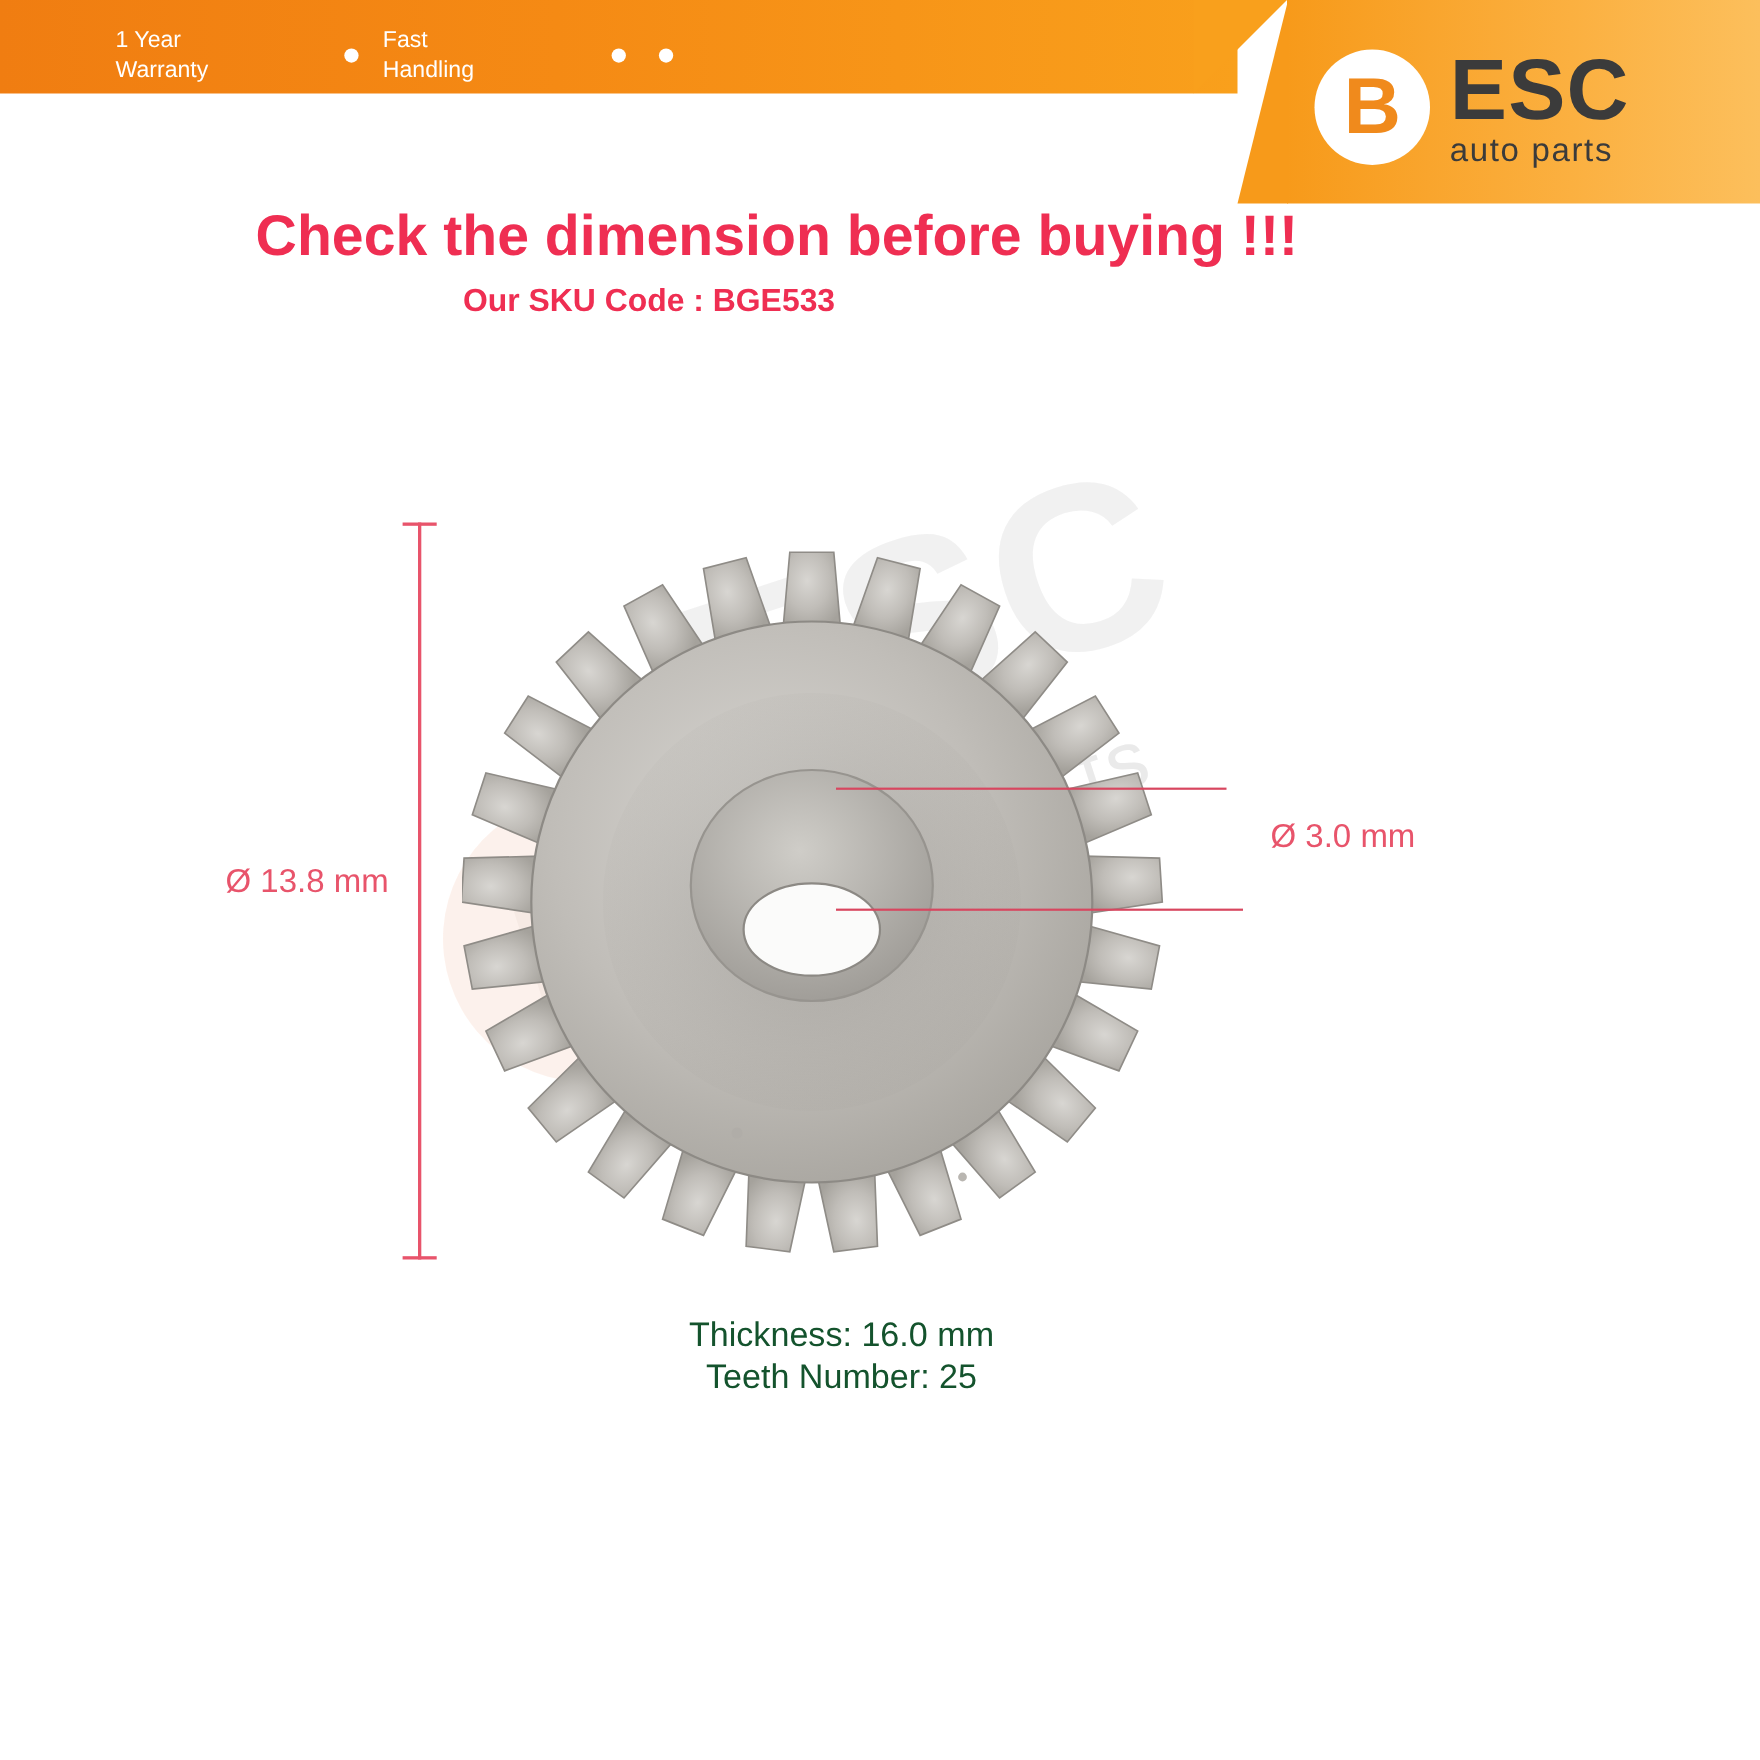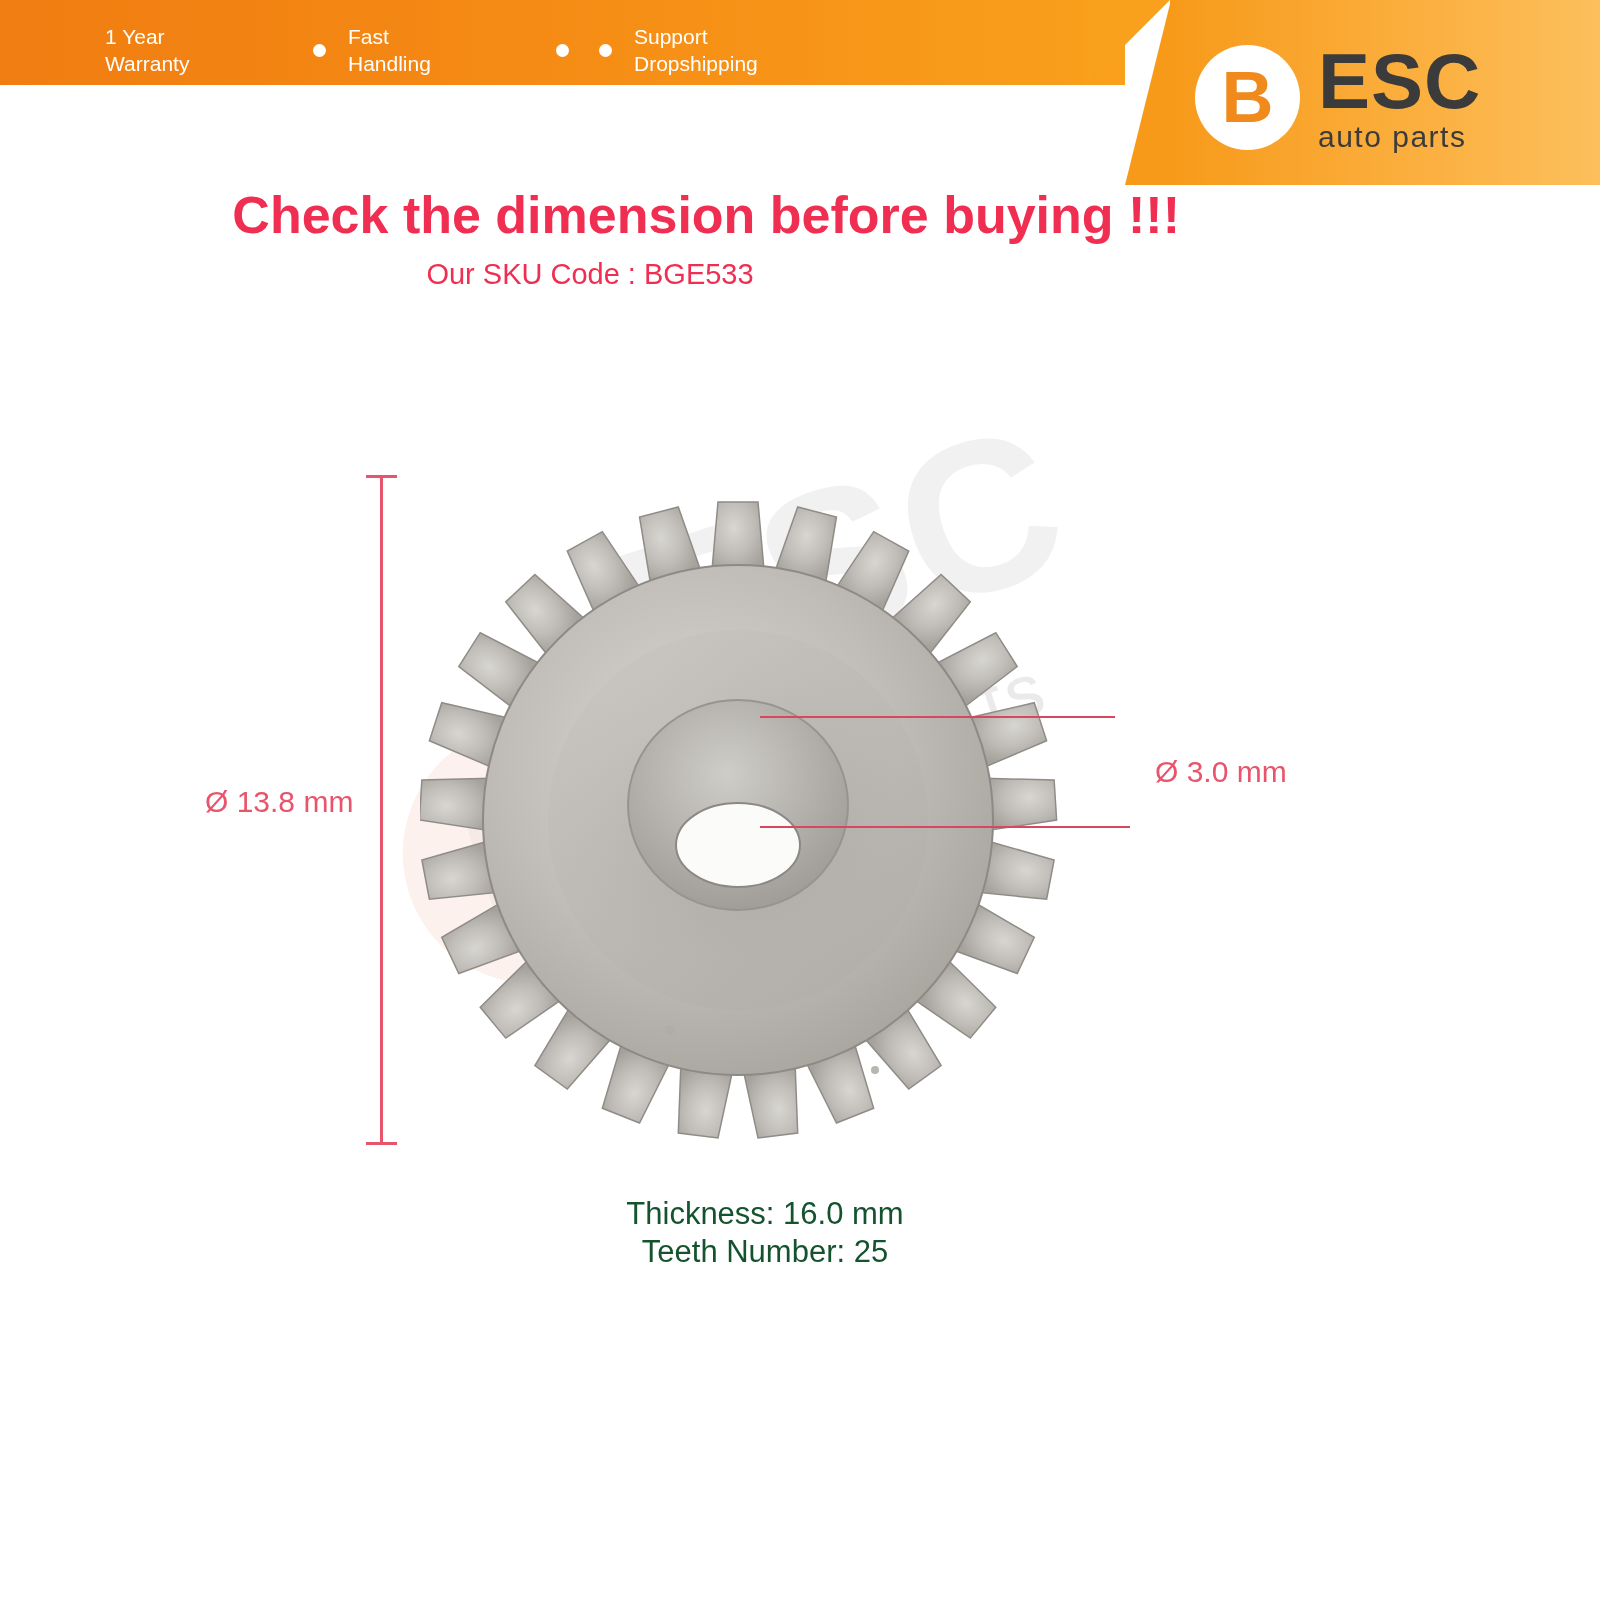--- a/index.html
+++ b/index.html
@@ -140,21 +140,21 @@
     font-weight: bold;
   }
   .title-sku {
     position: absolute;
     top: 258px;
     left: 0;
     width: 1180px;
     text-align: center;
     color: #ef2e52;
     font-size: 29px;
-    font-weight: normal;
+    font-weight: bold;
   }
 
   
   .product-area {
     position: absolute;
     top: 430px;
     left: 0;
     width: 1600px;
     height: 800px;
   }
@@ -261,21 +261,21 @@
     position: absolute;
     left: 760px;
     top: 396px;
     width: 370px;
     height: 2px;
     background: #d8465f;
   }
   .dim-right-label {
     position: absolute;
     left: 1155px;
-    top: 325px;
+    top: 314px;
     color: #e8546b;
     font-size: 30px;
     white-space: nowrap;
   }
 
   
   .spec {
     position: absolute;
     left: 0;
     width: 1530px;
@@ -296,22 +296,20 @@
   <div class="header-right"></div>
 
   <div class="feature-list">
     <div class="feature">1 Year
 Warranty</div>
     <div class="feature-dot"></div>
     <div class="feature">Fast
 Handling</div>
     <div class="feature-dot"></div>
     <div class="feature-dot"></div>
-    <div class="feature">Support
-Dropshipping</div>
   </div>
 
   <div class="logo-wrap">
     <div class="logo-badge">B</div>
     <div class="logo-text">
       <span class="logo-esc">ESC</span>
       <span class="logo-sub">auto parts</span>
     </div>
   </div>
 </div>

